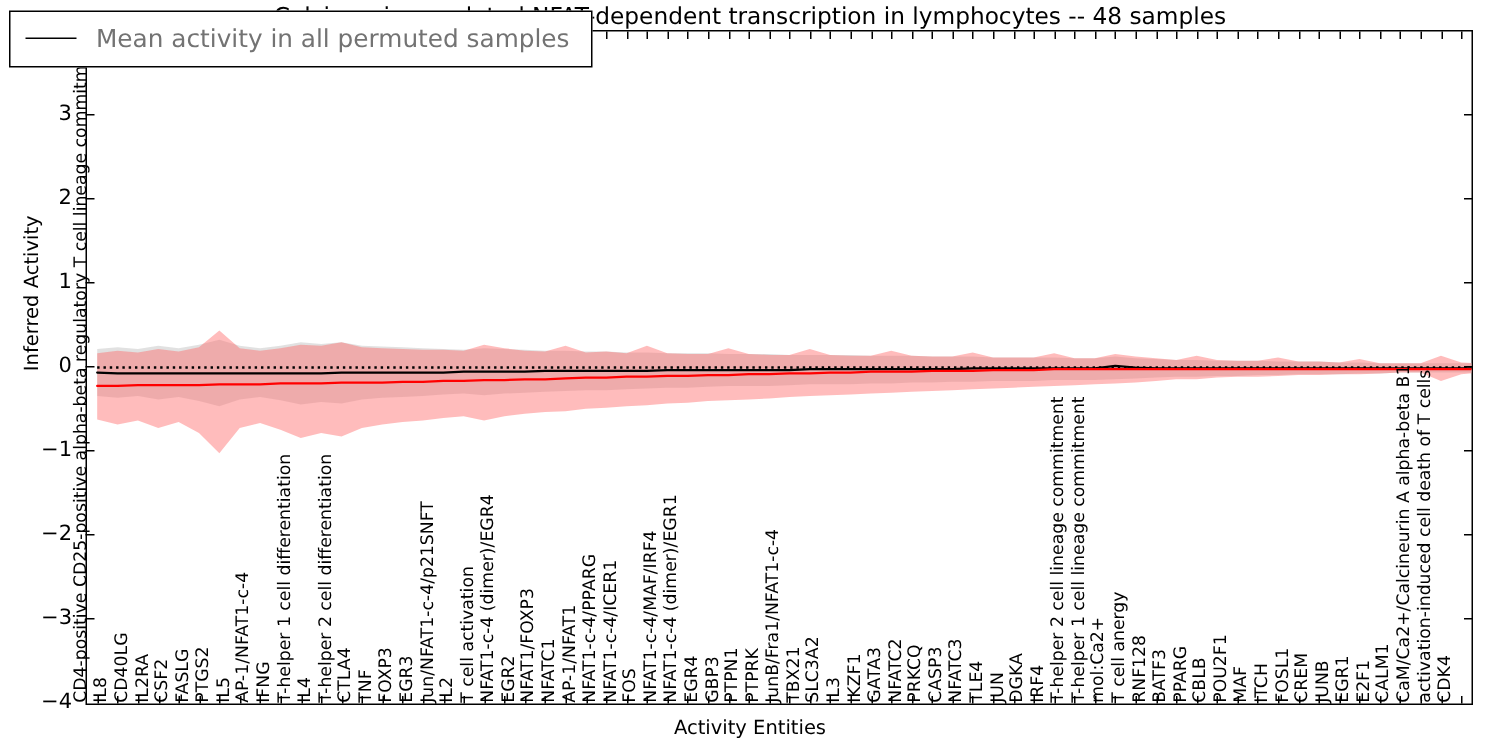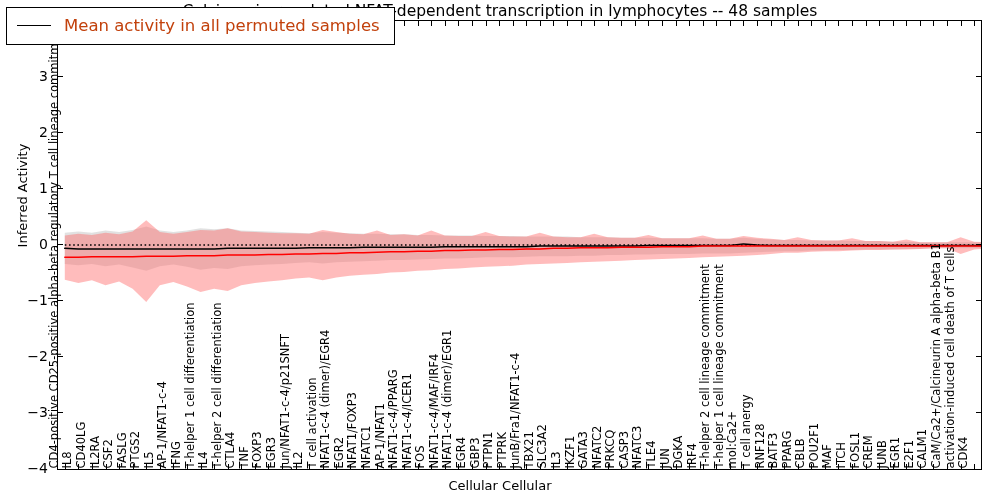--- a/index.html
+++ b/index.html
@@ -24,38 +24,38 @@
          font-size:14px;color:#000;white-space:nowrap;}
   .ytickmark{position:absolute;left:0;width:6px;height:1px;background:#000;}
   .xtickmark{position:absolute;bottom:0;width:1px;height:5px;background:#000;}
   .xtickmarkT{position:absolute;top:0;width:1px;height:5px;background:#000;}
 
   .legend{position:absolute;left:6px;top:7px;background:#fff;border:1px solid #000;
           padding:5px 14px 6px 10px;z-index:40;}
   .legrow{display:flex;align-items:center;height:25px;}
   .legline{display:inline-block;width:34px;height:0;border-top:1.6px solid #000;margin-right:13px;}
   .legline.red{border-top-color:#ff0000;}
-  .legtxt{font-size:16.5px;color:#c2410c;white-space:nowrap;text-align:right;}
+  .legtxt{font-size:16.5px;color:#737373;white-space:nowrap;text-align:right;}
 
   .xlabels{position:absolute;left:57px;top:0;width:925px;height:500px;
            pointer-events:none;z-index:30;}
   .xl{position:absolute;bottom:32px;transform-origin:left bottom;
       transform:rotate(-90deg);white-space:nowrap;font-size:11.5px;
       color:#000;line-height:1;}
 
   svg{display:block;}
 </style>
 </head>
 <body>
 
 <div id="root">
 
   <div class="title">Calcineurin-regulated NFAT-dependent transcription in lymphocytes -- 48 samples</div>
   <div class="ylabel">Inferred Activity</div>
-  <div class="xlabel">Cellular Cellular</div>
+  <div class="xlabel">Activity Entities</div>
 
   <div class="plot">
     <svg id="plot-svg" width="923" height="448" viewBox="0 0 923 448">
         <path d="M6.79 211.68 L20.36 210.56 L33.93 211.68 L47.51 209.44 L61.08 211.12 L74.65 208.88 L88.23 205.52 L101.80 209.44 L115.38 211.12 L128.95 209.44 L142.52 207.20 L156.10 208.32 L169.67 207.20 L183.24 209.44 L196.82 210.00 L210.39 210.56 L223.96 211.12 L237.54 211.68 L251.11 212.24 L264.68 211.12 L278.26 211.68 L291.83 212.24 L305.40 212.80 L318.98 212.80 L332.55 213.36 L346.13 213.36 L359.70 213.92 L373.27 213.92 L386.85 214.48 L400.42 214.48 L413.99 214.48 L427.57 215.04 L441.14 215.04 L454.71 215.04 L468.29 215.60 L481.86 215.60 L495.43 215.60 L509.01 215.60 L522.58 216.16 L536.15 216.16 L549.73 216.16 L563.30 216.72 L576.88 216.72 L590.45 216.72 L604.02 217.28 L617.60 217.28 L631.17 217.28 L644.74 217.28 L658.32 217.84 L671.89 217.84 L685.46 216.72 L699.04 217.84 L712.61 218.40 L726.18 218.96 L739.76 218.96 L753.33 219.52 L766.90 219.52 L780.48 219.52 L794.05 220.08 L807.63 220.08 L821.20 220.08 L834.77 220.64 L848.35 220.64 L861.92 221.20 L875.49 221.20 L889.07 221.20 L902.64 221.20 L916.21 221.20 L929.79 221.20 L929.79 227.36 L916.21 227.36 L902.64 227.36 L889.07 227.36 L875.49 227.36 L861.92 227.92 L848.35 227.92 L834.77 228.48 L821.20 228.48 L807.63 228.48 L794.05 229.04 L780.48 229.04 L766.90 229.60 L753.33 229.60 L739.76 230.16 L726.18 230.16 L712.61 230.72 L699.04 231.28 L685.46 231.84 L671.89 232.40 L658.32 232.40 L644.74 232.40 L631.17 232.96 L617.60 232.96 L604.02 232.96 L590.45 233.52 L576.88 233.52 L563.30 234.08 L549.73 234.08 L536.15 234.64 L522.58 234.64 L509.01 235.20 L495.43 235.20 L481.86 235.20 L468.29 235.76 L454.71 236.32 L441.14 236.32 L427.57 236.32 L413.99 236.88 L400.42 237.44 L386.85 237.44 L373.27 238.00 L359.70 238.56 L346.13 239.12 L332.55 239.12 L318.98 239.68 L305.40 240.24 L291.83 240.80 L278.26 241.36 L264.68 242.48 L251.11 241.36 L237.54 241.92 L223.96 243.04 L210.39 243.60 L196.82 244.16 L183.24 245.28 L169.67 248.08 L156.10 246.96 L142.52 248.64 L128.95 245.84 L115.38 243.60 L101.80 245.28 L88.23 249.76 L74.65 246.40 L61.08 243.60 L47.51 245.28 L33.93 243.04 L20.36 244.16 L6.79 243.04 Z" fill="#c8c8c8" fill-opacity="0.55" stroke="none"></path>
         <path d="M6.79 214.48 L20.36 212.80 L33.93 213.92 L47.51 211.68 L61.08 213.36 L74.65 210.56 L88.23 199.36 L101.80 211.12 L115.38 212.80 L128.95 211.12 L142.52 208.88 L156.10 209.44 L169.67 207.20 L183.24 210.56 L196.82 211.12 L210.39 211.68 L223.96 212.24 L237.54 212.24 L251.11 212.80 L264.68 208.88 L278.26 211.12 L291.83 212.80 L305.40 213.36 L318.98 209.44 L332.55 213.92 L346.13 213.36 L359.70 214.48 L373.27 209.44 L386.85 214.48 L400.42 215.04 L413.99 215.04 L427.57 211.12 L441.14 215.04 L454.71 215.60 L468.29 215.60 L481.86 211.68 L495.43 215.60 L509.01 216.16 L522.58 216.16 L536.15 212.80 L549.73 216.16 L563.30 216.72 L576.88 216.72 L590.45 213.92 L604.02 217.28 L617.60 217.28 L631.17 217.28 L644.74 214.48 L658.32 217.84 L671.89 217.84 L685.46 215.04 L699.04 216.72 L712.61 217.84 L726.18 218.96 L739.76 216.16 L753.33 218.96 L766.90 219.52 L780.48 219.52 L794.05 217.28 L807.63 220.08 L821.20 220.08 L834.77 220.64 L848.35 218.40 L861.92 221.20 L875.49 221.20 L889.07 221.20 L902.64 216.16 L916.21 220.64 L929.79 221.20 L929.79 227.36 L916.21 228.48 L902.64 232.96 L889.07 227.36 L875.49 227.36 L861.92 227.92 L848.35 228.48 L834.77 228.48 L821.20 229.04 L807.63 229.04 L794.05 229.60 L780.48 230.16 L766.90 230.16 L753.33 230.72 L739.76 231.84 L726.18 231.84 L712.61 232.96 L699.04 234.08 L685.46 234.64 L671.89 235.20 L658.32 235.76 L644.74 236.32 L631.17 236.88 L617.60 237.44 L604.02 238.00 L590.45 238.56 L576.88 239.12 L563.30 239.68 L549.73 240.24 L536.15 240.80 L522.58 241.36 L509.01 241.92 L495.43 242.48 L481.86 243.04 L468.29 243.60 L454.71 244.72 L441.14 245.28 L427.57 245.84 L413.99 246.40 L400.42 247.52 L386.85 248.08 L373.27 249.20 L359.70 249.76 L346.13 250.88 L332.55 251.44 L318.98 253.12 L305.40 253.68 L291.83 254.80 L278.26 256.48 L264.68 259.28 L251.11 256.48 L237.54 257.60 L223.96 259.28 L210.39 260.40 L196.82 262.08 L183.24 264.32 L169.67 269.92 L156.10 267.68 L142.52 271.04 L128.95 265.44 L115.38 260.96 L101.80 264.32 L88.23 281.12 L74.65 267.68 L61.08 260.40 L47.51 264.32 L33.93 259.28 L20.36 262.08 L6.79 258.72 Z" fill="#ff6b6b" fill-opacity="0.45" stroke="none"></path>
         <path d="M6.79 224.00 L20.36 224.00 L33.93 224.00 L47.51 224.00 L61.08 224.00 L74.65 224.00 L88.23 224.00 L101.80 224.00 L115.38 224.00 L128.95 224.00 L142.52 224.00 L156.10 224.00 L169.67 224.00 L183.24 224.00 L196.82 224.00 L210.39 224.00 L223.96 224.00 L237.54 224.00 L251.11 224.00 L264.68 224.00 L278.26 224.00 L291.83 224.00 L305.40 224.00 L318.98 224.00 L332.55 224.00 L346.13 224.00 L359.70 224.00 L373.27 224.00 L386.85 224.00 L400.42 224.00 L413.99 224.00 L427.57 224.00 L441.14 224.00 L454.71 224.00 L468.29 224.00 L481.86 224.00 L495.43 224.00 L509.01 224.00 L522.58 224.00 L536.15 224.00 L549.73 224.00 L563.30 224.00 L576.88 224.00 L590.45 224.00 L604.02 224.00 L617.60 224.00 L631.17 224.00 L644.74 224.00 L658.32 224.00 L671.89 224.00 L685.46 224.00 L699.04 224.00 L712.61 224.00 L726.18 224.00 L739.76 224.00 L753.33 224.00 L766.90 224.00 L780.48 224.00 L794.05 224.00 L807.63 224.00 L821.20 224.00 L834.77 224.00 L848.35 224.00 L861.92 224.00 L875.49 224.00 L889.07 224.00 L902.64 224.00 L916.21 224.00 L929.79 224.00" fill="none" stroke="#000000" stroke-width="1.6" stroke-dasharray="1.6 2.6" stroke-linecap="butt"></path>
         <path d="M6.79 227.36 L20.36 227.92 L33.93 227.92 L47.51 227.92 L61.08 227.92 L74.65 227.92 L88.23 227.92 L101.80 227.92 L115.38 227.92 L128.95 227.92 L142.52 227.92 L156.10 227.92 L169.67 227.36 L183.24 227.36 L196.82 227.36 L210.39 227.36 L223.96 227.36 L237.54 227.36 L251.11 226.80 L264.68 226.80 L278.26 226.80 L291.83 226.80 L305.40 226.24 L318.98 226.24 L332.55 226.24 L346.13 226.24 L359.70 226.24 L373.27 226.24 L386.85 225.68 L400.42 225.68 L413.99 225.68 L427.57 225.68 L441.14 225.68 L454.71 225.68 L468.29 225.68 L481.86 225.12 L495.43 225.12 L509.01 225.12 L522.58 225.12 L536.15 225.12 L549.73 225.12 L563.30 225.12 L576.88 225.12 L590.45 224.56 L604.02 224.56 L617.60 224.56 L631.17 224.56 L644.74 224.56 L658.32 224.56 L671.89 224.56 L685.46 222.88 L699.04 224.00 L712.61 224.56 L726.18 224.56 L739.76 224.56 L753.33 224.56 L766.90 224.56 L780.48 224.56 L794.05 224.56 L807.63 224.56 L821.20 224.56 L834.77 224.56 L848.35 224.56 L861.92 224.56 L875.49 224.56 L889.07 224.56 L902.64 224.56 L916.21 224.56 L929.79 224.56" fill="none" stroke="#000000" stroke-width="1.5" stroke-linejoin="round" stroke-linecap="round"></path>
         <path d="M6.79 236.32 L20.36 236.32 L33.93 235.76 L47.51 235.76 L61.08 235.76 L74.65 235.76 L88.23 235.20 L101.80 235.20 L115.38 235.20 L128.95 234.64 L142.52 234.64 L156.10 234.64 L169.67 234.08 L183.24 234.08 L196.82 234.08 L210.39 233.52 L223.96 233.52 L237.54 232.96 L251.11 232.96 L264.68 232.40 L278.26 232.40 L291.83 231.84 L305.40 231.84 L318.98 231.28 L332.55 230.72 L346.13 230.72 L359.70 230.16 L373.27 230.16 L386.85 229.60 L400.42 229.60 L413.99 229.04 L427.57 229.04 L441.14 228.48 L454.71 228.48 L468.29 227.92 L481.86 227.92 L495.43 227.36 L509.01 227.36 L522.58 226.80 L536.15 226.80 L549.73 226.80 L563.30 226.24 L576.88 226.24 L590.45 226.24 L604.02 225.68 L617.60 225.68 L631.17 225.68 L644.74 225.12 L658.32 225.12 L671.89 225.12 L685.46 225.12 L699.04 225.12 L712.61 225.12 L726.18 225.12 L739.76 225.12 L753.33 225.12 L766.90 225.12 L780.48 225.12 L794.05 225.12 L807.63 225.12 L821.20 225.12 L834.77 225.12 L848.35 225.12 L861.92 225.12 L875.49 225.12 L889.07 225.12 L902.64 225.12 L916.21 225.12 L929.79 225.12" fill="none" stroke="#ff0000" stroke-width="1.5" stroke-linejoin="round" stroke-linecap="round"></path>
       </svg>
   <div class="xtickmark" style="left: 6.78676px;"></div>

